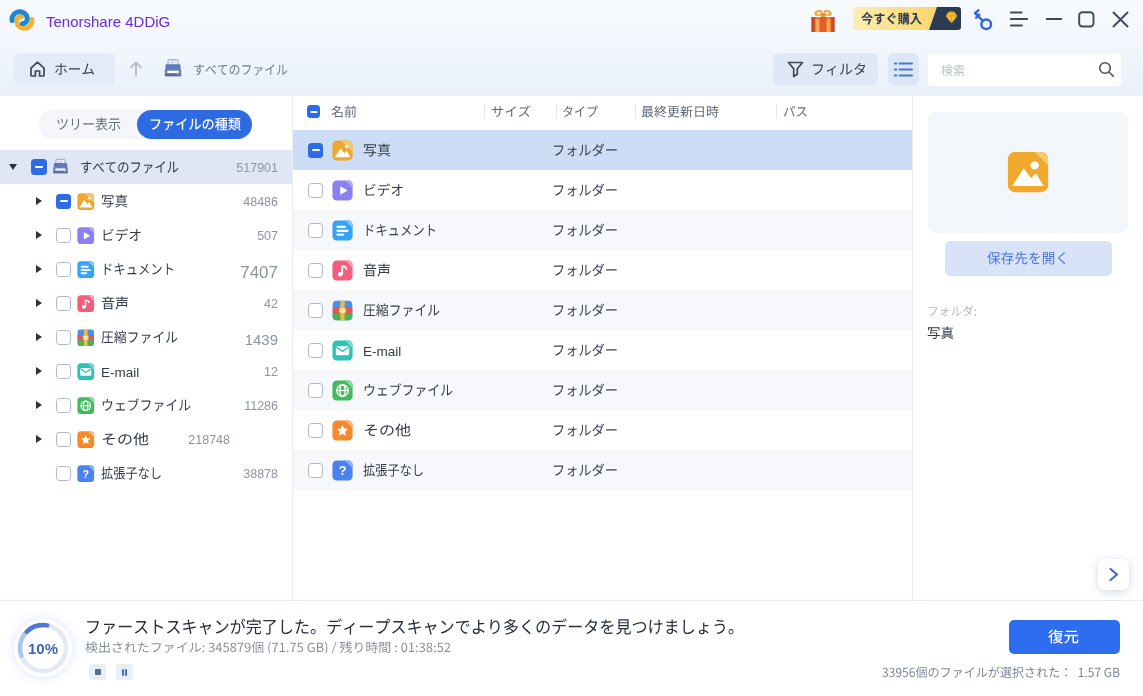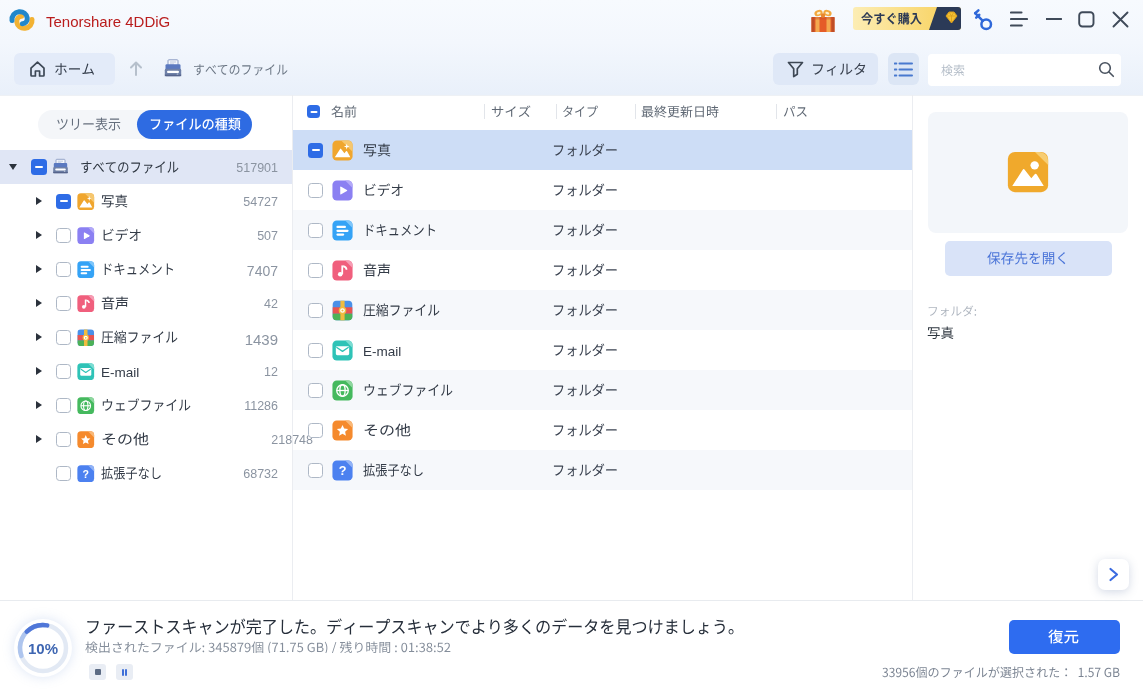--- a/index.html
+++ b/index.html
@@ -8,21 +8,21 @@
 .cbp i{position:absolute;left:50%;top:50%;transform:translate(-50%,-50%);width:8px;height:2.2px;background:#fff;border-radius:1px}
 .arr-r{position:absolute;width:0;height:0;border-left:6.5px solid #2b323c;border-top:4.5px solid transparent;border-bottom:4.5px solid transparent}
 .arr-d{position:absolute;width:0;height:0;border-top:6.5px solid #2b323c;border-left:4.5px solid transparent;border-right:4.5px solid transparent}
 </style></head><body>
 <div id="app">
 <div style="position:absolute;left:0;top:0;width:1143px;height:95px;background:linear-gradient(180deg,#f7fafe 0%,#f3f7fd 45%,#e9f0fa 100%)"></div>
 <svg style="position:absolute;left:9px;top:7px" width="26" height="26" viewBox="0 0 26 26">
       <path d="M23,12.5 C23.5,17 20.5,20.8 16,21.3 C11.8,21.7 8.3,19 7.8,15.2 C7.4,11.9 9.6,9.3 12.6,9.3" stroke="#f2b233" stroke-width="5" fill="none" stroke-linecap="round"></path>
       <path d="M3,13.5 C2.5,9 5.5,5.2 10,4.7 C14.2,4.3 17.7,7 18.2,10.8 C18.6,14.1 16.4,16.7 13.4,16.7" stroke="#2187ca" stroke-width="5" fill="none" stroke-linecap="round"></path>
     </svg>
-<div style="position:absolute;left:46px;top:13.5px;font-size:15px;color:#b91c1c;line-height:1;white-space:nowrap">Tenorshare 4DDiG</div>
+<div style="position:absolute;left:46px;top:13.5px;font-size:15px;color:#6d28d9;line-height:1;white-space:nowrap">Tenorshare 4DDiG</div>
 <svg style="position:absolute;left:810px;top:6px" width="26" height="26" viewBox="0 0 26 26">
       <rect x="1.5" y="11" width="23" height="16" rx="1.5" fill="#e55c28"></rect>
 <rect x="1.5" y="11" width="3" height="16" fill="#bf4e26"></rect>
 <rect x="21.5" y="11" width="3" height="16" fill="#bf4e26"></rect>
 <rect x="5.5" y="11" width="4" height="16" fill="#f4a94f"></rect>
 <rect x="16.5" y="11" width="4" height="16" fill="#f4a94f"></rect>
 <rect x="1.5" y="11" width="23" height="2.5" fill="#c9502a" opacity="0.45"></rect>
 <ellipse cx="8.5" cy="7" rx="4.2" ry="3" fill="#f2a83e" transform="rotate(-20 8.5 7)"></ellipse>
 <ellipse cx="17.5" cy="7" rx="4.2" ry="3" fill="#f2a83e" transform="rotate(20 17.5 7)"></ellipse>
 <ellipse cx="8.7" cy="7.2" rx="2 " ry="1.2" fill="#fdf0cf" transform="rotate(-20 8.7 7.2)"></ellipse>
@@ -134,21 +134,21 @@
     </div>
 <svg style="position:absolute;left:77px;top:192.5px" width="17.5" height="17.5" viewBox="0 0 24 24">
       <rect x="0.5" y="0.5" width="23" height="23" rx="5" fill="#f0a62e"></rect>
       <path d="M10.5,0.5 H18.2 A5.3,5.3 0 0 1 23.5,5.8 V13.5 Z" fill="#f6c76f"></path>
       <path d="M16.8,4.2 L17.6,6.7 L20.1,7.5 L17.6,8.3 L16.8,10.8 L16,8.3 L13.5,7.5 L16,6.7 Z" fill="#fff"></path>
       <path d="M3.2,19.8 L9.3,10.2 Q9.8,9.5 10.4,10.2 L14.2,15 L16,12.9 Q16.6,12.2 17.2,12.9 L21,19.8 Z" fill="#fff"></path>
     </svg>
 <svg style="position:absolute;left:101px;top:193.7px" width="27.0" height="14" viewBox="0 -880 2000 1000" preserveAspectRatio="none">
       <path transform="scale(1,-1)" d="M78 786H924V567H846V716H153V567H78ZM311 589H777V523H311ZM276 403H710V336H276ZM55 217H948V148H55ZM690 403H765Q765 403 765 396Q764 390 764 382Q764 374 762 368Q750 234 738 149Q725 65 710 19Q695 -27 674 -47Q657 -64 638 -71Q618 -78 590 -80Q565 -81 520 -80Q476 -80 427 -77Q426 -61 419 -41Q412 -21 401 -6Q454 -10 500 -11Q545 -13 564 -13Q582 -13 592 -11Q603 -8 612 -1Q628 13 642 57Q655 100 667 181Q679 263 690 390ZM300 708 375 701Q363 636 347 563Q332 490 316 421Q300 352 286 302L210 309Q221 348 233 397Q245 446 257 500Q269 554 280 608Q292 661 300 708Z M1593 42 1642 90Q1697 71 1755 49Q1812 28 1863 7Q1914 -14 1951 -31L1888 -82Q1854 -64 1806 -43Q1759 -22 1704 -0Q1649 22 1593 42ZM1057 171H1945V107H1057ZM1085 756H1920V692H1085ZM1459 841H1537V595H1459ZM1280 462V395H1736V462ZM1280 347V279H1736V347ZM1280 575V510H1736V575ZM1207 626H1812V230H1207ZM1346 88 1412 45Q1372 21 1320 -3Q1268 -27 1213 -47Q1158 -68 1108 -82Q1099 -71 1084 -55Q1069 -39 1057 -29Q1107 -15 1162 4Q1217 23 1266 45Q1315 67 1346 88Z" fill="#333b47"></path>
     </svg>
-<div style="position:absolute;right:865px;top:195.5px;font-size:12.5px;color:#8b94a1;line-height:1;white-space:nowrap">54727</div>
+<div style="position:absolute;right:865px;top:195.5px;font-size:12.5px;color:#8b94a1;line-height:1;white-space:nowrap">48486</div>
 <div class="arr-r" style="left:36px;top:230.5px"></div>
 <div class="cb" style="left:56px;top:227.5px;width:15px;height:15px"></div>
 <svg style="position:absolute;left:77px;top:226.5px" width="17.5" height="17.5" viewBox="0 0 24 24">
       <rect x="0.5" y="0.5" width="23" height="23" rx="5" fill="#8b80f2"></rect>
       <path d="M15,0.5 H18.2 A5.3,5.3 0 0 1 23.5,5.8 V9 Z" fill="#b3a9f8"></path>
       <path d="M9.4,8.2 Q9.4,7 10.5,7.6 L17,11.3 Q18,12 17,12.7 L10.5,16.4 Q9.4,17 9.4,15.8 Z" fill="#fff"></path>
     </svg>
 <svg style="position:absolute;left:101px;top:227.7px" width="41.0" height="14" viewBox="0 -880 3000 1000" preserveAspectRatio="none">
       <path transform="scale(1,-1)" d="M728 784Q741 766 756 742Q771 717 785 692Q800 667 810 647L756 622Q741 653 718 693Q695 732 675 761ZM838 824Q851 805 867 780Q883 755 897 731Q912 706 922 688L868 663Q852 696 829 735Q806 773 785 801ZM279 750Q277 733 275 711Q274 690 274 669Q274 656 274 618Q274 579 274 525Q274 472 274 412Q274 353 274 298Q274 243 274 201Q274 160 274 141Q274 103 291 89Q307 74 344 67Q368 63 403 61Q439 59 476 59Q516 59 562 61Q608 63 656 67Q703 71 745 77Q787 83 818 91V-0Q775 -7 715 -11Q654 -16 591 -18Q527 -21 472 -21Q428 -21 385 -19Q343 -16 312 -11Q254 -1 223 29Q192 58 192 119Q192 144 192 189Q192 234 192 292Q192 350 192 410Q192 471 192 525Q192 579 192 617Q192 656 192 669Q192 682 192 696Q191 710 190 724Q188 739 186 750ZM237 435Q282 445 336 459Q391 474 447 491Q504 508 558 527Q611 546 654 565Q677 575 699 586Q721 597 742 610L777 530Q756 521 730 510Q705 500 683 491Q636 472 578 452Q521 432 460 414Q399 395 341 379Q284 363 237 352Z M1203 731Q1225 729 1248 727Q1270 725 1294 725Q1311 725 1346 725Q1381 725 1425 725Q1468 725 1511 725Q1554 725 1589 725Q1623 725 1640 725Q1661 725 1686 727Q1712 728 1733 731V648Q1711 650 1686 650Q1662 651 1640 651Q1623 651 1589 651Q1554 651 1511 651Q1468 651 1425 651Q1382 651 1347 651Q1312 651 1295 651Q1270 651 1247 650Q1223 650 1203 648ZM1085 480Q1105 478 1127 476Q1148 475 1171 475Q1184 475 1222 475Q1261 475 1317 475Q1372 475 1436 475Q1500 475 1564 475Q1628 475 1683 475Q1739 475 1777 475Q1815 475 1826 475Q1842 475 1864 476Q1886 477 1904 480V397Q1888 398 1866 399Q1845 399 1826 399Q1815 399 1777 399Q1739 399 1683 399Q1628 399 1564 399Q1500 399 1436 399Q1372 399 1317 399Q1261 399 1222 399Q1184 399 1171 399Q1149 399 1127 399Q1105 399 1085 397ZM1555 439Q1555 345 1542 267Q1528 188 1495 125Q1477 92 1447 59Q1416 25 1379 -5Q1341 -35 1298 -57L1224 -2Q1282 22 1333 63Q1384 104 1413 151Q1451 211 1461 283Q1471 356 1471 439ZM1785 812Q1798 795 1813 770Q1828 746 1842 721Q1857 696 1867 675L1813 651Q1798 682 1775 721Q1752 761 1732 790ZM1895 852Q1908 834 1924 809Q1940 784 1955 760Q1970 735 1979 716L1925 692Q1909 725 1886 763Q1864 802 1842 830Z M2660 783Q2657 763 2655 741Q2654 720 2654 699Q2655 672 2655 626Q2656 581 2657 524Q2658 467 2659 404Q2660 341 2661 278Q2662 215 2663 157Q2664 99 2664 52Q2664 13 2641 -8Q2618 -28 2573 -28Q2535 -28 2492 -26Q2450 -25 2413 -22L2406 60Q2442 54 2480 51Q2519 48 2547 48Q2568 48 2576 58Q2584 68 2584 88Q2584 124 2584 175Q2584 226 2583 285Q2583 345 2582 406Q2581 467 2580 523Q2579 580 2578 626Q2578 672 2576 699Q2574 728 2572 748Q2570 767 2567 783ZM2123 608Q2145 606 2169 604Q2192 602 2215 602Q2226 602 2261 602Q2296 602 2347 602Q2398 602 2456 602Q2514 602 2573 602Q2631 602 2682 602Q2732 602 2767 602Q2802 602 2813 602Q2833 602 2858 604Q2884 607 2898 608V524Q2881 525 2858 526Q2834 526 2816 526Q2806 526 2771 526Q2737 526 2685 526Q2634 526 2575 526Q2517 526 2457 526Q2398 526 2347 526Q2296 526 2261 526Q2226 526 2217 526Q2192 526 2169 526Q2146 525 2123 523ZM2086 141Q2166 179 2239 229Q2311 280 2373 334Q2435 389 2482 442Q2529 496 2556 541L2596 542L2597 474Q2569 430 2522 376Q2475 323 2414 268Q2354 214 2285 164Q2215 114 2144 76Z" fill="#333b47"></path>
     </svg>
@@ -158,21 +158,21 @@
 <svg style="position:absolute;left:77px;top:260.5px" width="17.5" height="17.5" viewBox="0 0 24 24">
       <rect x="0.5" y="0.5" width="23" height="23" rx="5" fill="#35a3f6"></rect>
       <path d="M15,0.5 H18.2 A5.3,5.3 0 0 1 23.5,5.8 V9 Z" fill="#7fc6fa"></path>
       <rect x="5" y="6.6" width="11" height="2.6" rx="1.3" fill="#fff"></rect>
       <rect x="5" y="11" width="14" height="2.6" rx="1.3" fill="#fff"></rect>
       <rect x="5" y="15.4" width="9" height="2.6" rx="1.3" fill="#fff"></rect>
     </svg>
 <svg style="position:absolute;left:101px;top:261.7px" width="74.0" height="14" viewBox="0 -880 6000 1000" preserveAspectRatio="none">
       <path transform="scale(1,-1)" d="M656 720Q669 702 686 675Q703 649 719 621Q736 593 747 569L690 543Q678 569 663 596Q649 622 633 648Q618 673 601 695ZM777 770Q790 753 808 727Q825 701 842 673Q859 645 871 622L815 594Q802 620 787 646Q772 672 755 697Q739 722 722 744ZM305 75Q305 89 305 131Q305 173 305 232Q305 290 305 355Q305 420 305 481Q305 542 305 589Q305 636 305 657Q305 678 303 708Q302 738 297 761H396Q393 738 391 709Q389 679 389 657Q389 618 389 563Q389 509 389 447Q389 386 389 325Q389 265 389 212Q389 160 389 123Q389 87 389 75Q389 60 390 38Q390 16 392 -5Q394 -27 395 -43H299Q302 -19 303 14Q305 47 305 75ZM371 499Q420 484 480 464Q540 443 601 420Q663 397 718 373Q774 350 816 329L781 244Q738 267 684 291Q631 315 574 338Q517 361 465 379Q412 397 371 410Z M1392 707Q1388 726 1383 743Q1379 760 1373 775L1463 791Q1464 777 1467 758Q1470 738 1472 722Q1474 712 1481 675Q1488 639 1498 584Q1509 529 1522 465Q1535 401 1548 336Q1561 271 1572 214Q1583 157 1592 117Q1600 77 1603 63Q1608 41 1614 17Q1620 -7 1627 -28L1536 -45Q1532 -20 1529 3Q1526 27 1521 49Q1519 62 1511 102Q1504 141 1493 197Q1482 253 1469 318Q1456 382 1444 446Q1431 510 1420 565Q1409 620 1402 658Q1394 696 1392 707ZM1110 563Q1128 564 1149 566Q1169 567 1193 570Q1216 573 1257 578Q1298 584 1349 591Q1401 599 1457 608Q1512 617 1564 626Q1616 634 1658 641Q1700 648 1724 653Q1746 657 1764 662Q1783 666 1795 670L1812 585Q1801 584 1780 582Q1760 579 1740 576Q1714 572 1671 565Q1628 558 1576 550Q1523 541 1468 532Q1413 524 1361 515Q1310 507 1270 501Q1230 494 1208 490Q1187 487 1168 483Q1150 479 1127 473ZM1107 274Q1125 275 1150 278Q1175 280 1195 283Q1222 286 1267 293Q1313 300 1371 310Q1428 319 1489 329Q1551 339 1609 349Q1667 359 1715 367Q1764 376 1793 381Q1822 386 1844 391Q1866 396 1882 400L1898 316Q1883 315 1860 312Q1836 308 1808 303Q1775 298 1725 290Q1676 282 1618 272Q1560 263 1499 253Q1439 244 1383 234Q1327 225 1283 217Q1239 210 1213 205Q1184 200 1162 196Q1141 192 1125 187Z M2737 476Q2735 469 2733 460Q2731 451 2730 445Q2728 422 2722 383Q2717 344 2710 297Q2703 250 2696 203Q2689 157 2683 118Q2678 80 2674 59H2589Q2593 76 2598 111Q2604 147 2611 192Q2619 237 2625 283Q2631 328 2636 366Q2640 403 2641 423Q2622 423 2587 423Q2552 423 2511 423Q2469 423 2429 423Q2389 423 2360 423Q2332 423 2323 423Q2301 423 2282 422Q2262 421 2243 420V504Q2255 502 2269 501Q2282 500 2296 499Q2310 498 2322 498Q2334 498 2363 498Q2392 498 2430 498Q2467 498 2506 498Q2545 498 2577 498Q2610 498 2626 498Q2635 498 2644 499Q2654 500 2663 502Q2672 503 2676 505ZM2149 91Q2167 90 2188 88Q2209 87 2232 87Q2245 87 2286 87Q2328 87 2385 87Q2442 87 2505 87Q2567 87 2625 87Q2682 87 2723 87Q2764 87 2777 87Q2793 87 2817 88Q2840 89 2856 90V9Q2847 10 2833 10Q2819 10 2805 11Q2791 11 2780 11Q2766 11 2724 11Q2682 11 2624 11Q2566 11 2503 11Q2440 11 2383 11Q2326 11 2285 11Q2244 11 2232 11Q2209 11 2190 10Q2171 10 2149 8Z M3810 728Q3802 715 3793 693Q3783 671 3777 655Q3759 605 3732 547Q3706 490 3673 432Q3639 374 3598 321Q3550 260 3490 198Q3429 136 3353 77Q3278 19 3183 -31L3114 32Q3254 98 3354 186Q3455 273 3531 371Q3594 450 3633 531Q3672 612 3698 686Q3703 701 3709 723Q3715 744 3718 760ZM3281 611Q3318 587 3361 558Q3404 528 3447 498Q3490 467 3529 438Q3567 409 3595 386Q3671 325 3743 261Q3815 196 3874 131L3811 62Q3748 135 3682 196Q3615 258 3540 322Q3513 345 3477 373Q3441 401 3399 432Q3358 463 3314 492Q3270 522 3229 548Z M4227 733Q4254 715 4289 688Q4324 662 4360 632Q4397 603 4429 575Q4461 547 4482 526L4419 463Q4400 482 4370 510Q4340 538 4304 568Q4268 599 4233 626Q4198 654 4170 672ZM4141 63Q4229 76 4301 99Q4374 122 4434 151Q4494 180 4541 209Q4618 257 4683 320Q4748 382 4797 449Q4846 516 4875 577L4923 492Q4889 430 4839 366Q4789 302 4726 243Q4663 184 4587 136Q4537 105 4478 75Q4418 45 4348 21Q4277 -4 4194 -19Z M5337 88Q5337 102 5337 145Q5337 187 5337 245Q5337 304 5337 369Q5337 433 5337 494Q5337 555 5337 602Q5337 649 5337 670Q5337 691 5335 721Q5333 751 5329 774H5427Q5425 752 5423 722Q5420 692 5420 670Q5420 631 5420 576Q5420 522 5420 460Q5420 399 5421 339Q5421 278 5421 225Q5421 173 5421 137Q5421 100 5421 88Q5421 72 5422 51Q5422 30 5424 8Q5426 -13 5427 -30H5330Q5334 -6 5335 27Q5337 60 5337 88ZM5403 512Q5452 497 5512 477Q5571 456 5633 433Q5695 410 5750 386Q5806 363 5847 342L5813 257Q5770 281 5716 304Q5662 328 5606 351Q5549 374 5496 392Q5444 411 5403 423Z" fill="#333b47"></path>
     </svg>
-<div style="position:absolute;right:865px;top:263.5px;font-size:14px;color:#8b94a1;line-height:1;white-space:nowrap">7407</div>
+<div style="position:absolute;right:865px;top:263.5px;font-size:17px;color:#8b94a1;line-height:1;white-space:nowrap">7407</div>
 <div class="arr-r" style="left:36px;top:298.5px"></div>
 <div class="cb" style="left:56px;top:295.5px;width:15px;height:15px"></div>
 <svg style="position:absolute;left:77px;top:294.5px" width="17.5" height="17.5" viewBox="0 0 24 24">
       <rect x="0.5" y="0.5" width="23" height="23" rx="5" fill="#f05f7d"></rect>
       <path d="M15,0.5 H18.2 A5.3,5.3 0 0 1 23.5,5.8 V9 Z" fill="#f69cb4"></path>
       <circle cx="9.4" cy="16.2" r="2.6" fill="#fff"></circle>
       <rect x="10.7" y="6.2" width="2" height="10" fill="#fff"></rect>
       <path d="M12.7,6 Q17.6,6.8 17.6,11 L15.6,11 Q15.6,8.6 12.7,8.4 Z" fill="#fff"></path>
     </svg>
 <svg style="position:absolute;left:101px;top:295.7px" width="28.0" height="14" viewBox="0 -880 2000 1000" preserveAspectRatio="none">
@@ -227,31 +227,31 @@
 <div class="arr-r" style="left:36px;top:434.5px"></div>
 <div class="cb" style="left:56px;top:431.5px;width:15px;height:15px"></div>
 <svg style="position:absolute;left:77px;top:430.5px" width="17.5" height="17.5" viewBox="0 0 24 24">
       <rect x="0.5" y="0.5" width="23" height="23" rx="5" fill="#f58a2d"></rect>
       <path d="M15,0.5 H18.2 A5.3,5.3 0 0 1 23.5,5.8 V9 Z" fill="#f9b878"></path>
       <path d="M12,5.6 L13.9,9.8 L18.4,10.3 L15,13.4 L15.9,17.9 L12,15.6 L8.1,17.9 L9,13.4 L5.6,10.3 L10.1,9.8 Z" fill="#fff"></path>
     </svg>
 <svg style="position:absolute;left:101px;top:431.7px" width="48.0" height="14" viewBox="0 -880 3000 1000" preserveAspectRatio="none">
       <path transform="scale(1,-1)" d="M262 747Q280 745 299 744Q318 743 341 743Q355 743 384 744Q414 745 452 747Q489 748 528 750Q567 752 600 755Q632 757 649 759Q667 761 681 763Q694 766 703 768L754 711Q744 705 727 694Q711 683 700 674Q678 655 648 631Q619 606 586 579Q553 551 520 524Q486 496 456 472Q426 447 401 428Q477 436 560 443Q643 449 724 453Q805 457 877 457L877 383Q804 387 736 386Q668 385 623 379Q587 373 553 356Q518 339 491 313Q463 288 447 256Q431 224 431 188Q431 138 455 108Q479 78 519 63Q558 48 603 41Q648 35 684 36Q720 36 747 38L730 -43Q547 -51 450 5Q353 61 353 176Q353 219 371 256Q390 294 417 322Q444 350 469 365Q390 359 294 347Q199 336 109 321L102 396Q142 401 189 406Q237 412 275 416Q315 444 363 482Q410 519 457 558Q503 598 542 631Q581 665 605 686Q592 685 565 684Q539 682 506 681Q473 679 441 677Q408 676 382 674Q356 673 342 672Q323 671 303 669Q282 666 266 665Z M1564 683Q1554 605 1539 520Q1523 435 1499 355Q1469 252 1432 183Q1396 114 1354 79Q1312 44 1266 44Q1222 44 1181 76Q1140 108 1114 169Q1088 229 1088 311Q1088 393 1121 466Q1155 539 1215 596Q1274 652 1354 685Q1434 718 1525 718Q1613 718 1684 689Q1754 660 1804 610Q1854 559 1881 493Q1908 426 1908 350Q1908 245 1864 165Q1819 85 1735 35Q1652 -15 1533 -31L1486 43Q1510 46 1532 49Q1554 52 1572 56Q1620 67 1666 90Q1711 114 1747 150Q1783 187 1805 238Q1826 288 1826 353Q1826 414 1806 466Q1786 519 1747 559Q1708 599 1652 622Q1596 645 1524 645Q1442 645 1375 615Q1309 585 1262 537Q1216 488 1191 430Q1166 373 1166 318Q1166 255 1182 215Q1199 174 1222 155Q1246 136 1269 136Q1293 136 1318 160Q1343 183 1369 236Q1395 288 1420 372Q1442 444 1458 525Q1473 606 1480 684Z M2620 838H2691V143H2620ZM2271 427 2873 660 2901 594 2300 360ZM2398 740H2472V72Q2472 43 2478 28Q2484 13 2503 7Q2521 2 2556 2Q2566 2 2592 2Q2617 2 2649 2Q2681 2 2714 2Q2747 2 2773 2Q2800 2 2813 2Q2844 2 2860 13Q2876 25 2883 57Q2890 88 2893 147Q2907 138 2927 129Q2947 121 2963 117Q2957 48 2944 8Q2930 -33 2900 -50Q2871 -67 2815 -67Q2807 -67 2780 -67Q2754 -67 2719 -67Q2684 -67 2649 -67Q2615 -67 2588 -67Q2562 -67 2554 -67Q2494 -67 2459 -55Q2425 -43 2412 -13Q2398 17 2398 72ZM2847 643H2839L2856 658L2870 669L2922 648L2918 635Q2918 545 2917 469Q2916 393 2913 341Q2911 288 2906 266Q2900 232 2884 216Q2869 200 2846 193Q2825 188 2796 187Q2767 185 2744 186Q2743 202 2738 223Q2733 243 2726 256Q2747 255 2770 255Q2793 255 2802 255Q2815 255 2824 260Q2832 265 2837 285Q2841 301 2843 348Q2845 396 2846 471Q2847 545 2847 643ZM2266 836 2336 815Q2304 731 2260 648Q2216 566 2165 494Q2114 421 2060 365Q2057 373 2049 387Q2042 401 2034 415Q2025 429 2018 437Q2068 486 2114 550Q2160 614 2199 687Q2239 761 2266 836ZM2160 579 2233 651 2234 650V-78H2160Z" fill="#333b47"></path>
     </svg>
-<div style="position:absolute;right:830px;top:433.5px;font-size:12.5px;color:#8b94a1;line-height:1;white-space:nowrap">218748</div>
+<div style="position:absolute;right:913px;top:433.5px;font-size:12.5px;color:#8b94a1;line-height:1;white-space:nowrap">218748</div>
 <div class="cb" style="left:56px;top:465.5px;width:15px;height:15px"></div>
 <svg style="position:absolute;left:77px;top:464.5px" width="17.5" height="17.5" viewBox="0 0 24 24">
       <rect x="0.5" y="0.5" width="23" height="23" rx="5" fill="#4c81f0"></rect>
       <path d="M15,0.5 H18.2 A5.3,5.3 0 0 1 23.5,5.8 V9 Z" fill="#92b3f6"></path>
       <text x="12" y="17.2" font-family="Liberation Sans,sans-serif" font-size="14.5" font-weight="bold" fill="#fff" text-anchor="middle">?</text>
     </svg>
 <svg style="position:absolute;left:101px;top:465.7px" width="61.0" height="14" viewBox="0 -880 5000 1000" preserveAspectRatio="none">
       <path transform="scale(1,-1)" d="M633 836H707V637H633ZM421 667H946V598H421ZM389 667H461V440Q461 383 456 316Q452 249 439 179Q426 109 401 42Q376 -24 336 -79Q330 -72 319 -64Q308 -56 296 -49Q285 -41 276 -37Q314 15 337 76Q360 136 371 200Q382 264 385 325Q389 386 389 440ZM630 535 708 521Q696 461 680 393Q665 325 648 258Q631 191 613 130Q596 70 580 21L514 36Q530 85 547 147Q563 209 579 277Q595 345 608 411Q621 478 630 535ZM438 53Q494 57 566 62Q638 68 720 76Q803 83 885 90L886 24Q808 17 730 9Q652 1 581 -6Q509 -13 451 -19ZM748 294 811 316Q845 257 877 190Q910 123 934 60Q958 -3 969 -52L899 -78Q890 -30 866 34Q842 99 812 167Q781 234 748 294ZM27 308Q88 323 174 348Q260 373 349 399L358 332Q276 306 194 281Q112 255 45 235ZM44 638H349V568H44ZM180 839H252V12Q252 -21 244 -38Q237 -56 217 -65Q198 -74 166 -77Q134 -80 85 -79Q83 -65 77 -44Q70 -23 62 -7Q96 -8 124 -8Q152 -8 162 -8Q172 -8 176 -3Q180 1 180 11Z M1505 654H1878V598H1505ZM1505 514H1878V457H1505ZM1388 372H1961V305H1388ZM1471 802H1917V737H1543V337H1471ZM1388 5Q1453 14 1546 30Q1638 45 1735 61L1738 -4Q1648 -21 1560 -37Q1472 -54 1402 -66ZM1692 341Q1714 257 1752 187Q1790 116 1846 64Q1902 11 1975 -17Q1966 -24 1957 -35Q1947 -47 1939 -59Q1931 -71 1925 -81Q1848 -46 1790 13Q1733 73 1694 153Q1654 233 1630 329ZM1895 278 1957 241Q1915 207 1865 173Q1816 138 1774 115L1728 145Q1755 163 1786 186Q1816 209 1845 233Q1875 258 1895 278ZM1472 349H1544V3L1472 -11ZM1088 352H1345V284H1088ZM1312 352H1387Q1387 352 1387 346Q1386 340 1386 332Q1386 324 1385 319Q1377 198 1368 123Q1359 47 1348 7Q1337 -32 1322 -49Q1309 -64 1293 -70Q1278 -77 1256 -78Q1237 -80 1205 -80Q1172 -80 1137 -78Q1136 -62 1130 -42Q1125 -22 1116 -8Q1151 -11 1181 -12Q1210 -13 1224 -13Q1237 -13 1245 -10Q1253 -8 1259 -1Q1271 10 1280 47Q1289 83 1297 154Q1306 225 1312 339ZM1091 558H1160Q1155 507 1148 449Q1140 391 1133 336Q1125 282 1118 241L1048 250Q1056 290 1064 343Q1072 397 1080 453Q1087 510 1091 558ZM1102 558H1302V718H1061V788H1371V489H1102Z M2047 393H2955V318H2047ZM2463 554H2541V17Q2541 -21 2530 -40Q2518 -59 2490 -68Q2462 -77 2413 -80Q2363 -83 2291 -82Q2289 -71 2283 -57Q2278 -44 2271 -29Q2265 -15 2259 -5Q2299 -6 2336 -6Q2372 -7 2398 -7Q2425 -7 2436 -7Q2452 -5 2457 -0Q2463 4 2463 18ZM2151 771H2803V696H2151ZM2778 771H2797L2814 775L2871 732Q2826 687 2766 641Q2707 594 2643 553Q2580 512 2522 482Q2516 490 2508 500Q2499 510 2489 520Q2480 529 2473 535Q2528 562 2586 599Q2644 637 2695 678Q2746 718 2778 753Z M3097 631Q3125 627 3156 626Q3187 624 3219 624Q3274 624 3332 629Q3391 634 3451 646Q3511 657 3569 676L3571 601Q3522 588 3464 577Q3405 566 3343 560Q3280 553 3219 553Q3192 553 3161 554Q3131 554 3102 556ZM3451 794Q3445 770 3436 733Q3427 696 3416 655Q3406 615 3394 579Q3370 507 3333 427Q3296 348 3254 273Q3212 198 3171 142L3094 182Q3127 221 3160 271Q3194 321 3223 376Q3253 431 3277 484Q3301 537 3317 581Q3333 629 3347 689Q3361 750 3363 802ZM3687 485Q3686 454 3685 429Q3685 405 3686 377Q3687 353 3688 315Q3690 278 3692 237Q3694 195 3695 157Q3697 119 3697 94Q3697 54 3679 21Q3661 -12 3623 -31Q3584 -51 3522 -51Q3467 -51 3422 -35Q3377 -20 3350 12Q3322 44 3322 93Q3322 140 3349 173Q3375 207 3420 225Q3466 243 3522 243Q3606 243 3677 220Q3747 196 3803 160Q3860 124 3901 89L3858 21Q3829 47 3794 75Q3758 103 3715 126Q3672 150 3623 165Q3574 180 3519 180Q3464 180 3430 157Q3396 134 3396 100Q3396 65 3425 43Q3454 21 3512 21Q3554 21 3578 34Q3602 48 3613 70Q3623 93 3623 120Q3623 148 3621 193Q3620 238 3617 289Q3615 341 3613 393Q3610 444 3609 485ZM3887 458Q3860 482 3819 508Q3778 534 3735 557Q3691 581 3658 596L3699 657Q3726 645 3759 628Q3792 611 3825 592Q3858 573 3886 556Q3915 538 3932 524Z M4340 779Q4336 754 4334 729Q4332 703 4331 678Q4329 636 4327 574Q4325 512 4323 443Q4321 373 4320 304Q4319 235 4319 180Q4319 125 4340 92Q4361 59 4398 45Q4435 31 4483 31Q4551 31 4606 49Q4661 66 4704 95Q4747 125 4780 162Q4814 199 4841 238L4898 170Q4872 134 4834 96Q4797 57 4746 24Q4695 -9 4629 -30Q4562 -51 4480 -51Q4409 -51 4354 -29Q4299 -7 4268 42Q4237 91 4237 172Q4237 217 4238 271Q4239 326 4241 384Q4243 442 4244 497Q4245 553 4246 600Q4247 647 4247 678Q4247 706 4245 732Q4243 758 4239 780Z" fill="#333b47"></path>
     </svg>
-<div style="position:absolute;right:865px;top:467.5px;font-size:12.5px;color:#8b94a1;line-height:1;white-space:nowrap">68732</div>
+<div style="position:absolute;right:865px;top:467.5px;font-size:12.5px;color:#8b94a1;line-height:1;white-space:nowrap">38878</div>
 <div class="cbp" style="left:307px;top:105px;width:13px;height:13px">
       <i style="width:7px;height:2px"></i>
     </div>
 <svg style="position:absolute;left:331px;top:105.1px" width="26.0" height="13" viewBox="0 -880 2000 1000" preserveAspectRatio="none">
       <path transform="scale(1,-1)" d="M365 29H847V-40H365ZM330 740H697V672H330ZM375 843 460 827Q422 762 369 697Q316 631 247 570Q178 509 91 458Q86 467 76 478Q67 489 57 499Q47 510 38 516Q120 561 185 616Q251 672 299 730Q346 789 375 843ZM672 740H687L700 744L750 716Q705 603 633 509Q561 415 470 341Q380 267 279 212Q179 158 76 125Q72 135 65 148Q57 161 49 173Q40 185 33 192Q130 220 227 270Q324 320 411 389Q497 458 566 543Q634 628 672 726ZM206 562 261 609Q301 583 344 549Q386 515 423 481Q460 447 483 418L422 365Q401 394 365 429Q329 464 287 499Q245 534 206 562ZM811 346H888V-82H811ZM399 346H849V277H399V-80H324V286L384 346Z M1053 682H1947V613H1053ZM1156 360H1437V301H1156ZM1156 200H1437V141H1156ZM1604 514H1674V104H1604ZM1409 523H1482V6Q1482 -22 1475 -38Q1467 -54 1446 -63Q1425 -72 1391 -74Q1358 -76 1307 -76Q1304 -62 1296 -42Q1289 -23 1281 -9Q1319 -10 1350 -11Q1381 -11 1391 -10Q1402 -10 1406 -6Q1409 -2 1409 7ZM1807 544H1881V13Q1881 -19 1872 -37Q1863 -54 1839 -63Q1816 -72 1778 -74Q1739 -77 1681 -76Q1678 -61 1670 -40Q1662 -20 1654 -4Q1699 -6 1736 -6Q1773 -6 1786 -5Q1798 -5 1802 -1Q1807 3 1807 14ZM1208 816 1278 841Q1307 810 1335 770Q1363 730 1378 701L1304 673Q1292 702 1264 743Q1237 783 1208 816ZM1723 845 1803 819Q1775 772 1743 724Q1710 676 1683 641L1616 665Q1635 690 1655 721Q1675 753 1692 785Q1710 818 1723 845ZM1116 523H1433V459H1187V-75H1116Z" fill="#5f6874"></path>
     </svg>
 <svg style="position:absolute;left:491px;top:105.1px" width="40.0" height="13" viewBox="0 -880 3000 1000" preserveAspectRatio="none">
       <path transform="scale(1,-1)" d="M720 459Q720 359 707 282Q695 205 663 145Q631 85 576 39Q520 -8 434 -46L367 17Q436 44 487 76Q538 108 572 156Q606 204 623 276Q640 348 640 453V696Q640 726 638 748Q636 771 635 778H725Q724 771 722 748Q720 726 720 696ZM360 772Q359 765 357 745Q355 725 355 699V333Q355 315 356 295Q357 276 358 262Q359 247 359 242H271Q271 247 272 261Q273 275 274 295Q275 314 275 333V699Q275 716 274 735Q273 755 271 772ZM67 578Q72 577 88 575Q103 574 125 572Q147 571 167 571H830Q863 571 887 573Q911 575 922 576V491Q913 492 888 493Q863 494 830 494H167Q146 494 125 494Q104 493 89 492Q73 491 67 491Z M1086 361Q1216 396 1328 446Q1440 496 1523 548Q1575 581 1625 619Q1674 658 1718 700Q1762 742 1796 783L1863 721Q1821 676 1772 633Q1723 590 1668 551Q1614 511 1555 474Q1500 441 1431 406Q1362 371 1284 340Q1206 309 1126 283ZM1507 506 1593 532V76Q1593 57 1593 36Q1594 15 1595 -3Q1597 -21 1599 -31H1501Q1502 -21 1504 -3Q1505 15 1506 36Q1507 57 1507 76Z M2757 814Q2770 796 2785 771Q2800 747 2815 722Q2829 697 2838 677L2784 653Q2769 683 2747 723Q2724 762 2704 791ZM2870 849Q2884 831 2899 806Q2915 781 2930 756Q2945 732 2954 713L2900 689Q2884 722 2861 760Q2839 798 2818 826ZM2780 651Q2775 645 2768 632Q2760 618 2755 608Q2736 559 2705 499Q2674 439 2636 381Q2598 323 2556 277Q2501 215 2435 156Q2369 97 2296 47Q2223 -3 2144 -40L2080 27Q2161 59 2235 107Q2310 154 2375 211Q2441 267 2492 324Q2526 363 2559 412Q2593 461 2619 511Q2646 562 2658 603Q2650 603 2620 603Q2590 603 2549 603Q2508 603 2463 603Q2418 603 2377 603Q2336 603 2306 603Q2277 603 2268 603Q2251 603 2229 602Q2208 600 2190 599Q2173 598 2167 598V688Q2174 687 2193 686Q2211 685 2232 683Q2253 682 2268 682Q2279 682 2308 682Q2337 682 2377 682Q2418 682 2462 682Q2506 682 2546 682Q2587 682 2616 682Q2645 682 2654 682Q2679 682 2698 684Q2718 687 2729 690ZM2569 329Q2610 295 2654 254Q2697 213 2739 170Q2781 127 2817 87Q2853 47 2879 16L2809 -45Q2774 3 2725 59Q2676 114 2621 170Q2567 226 2512 273Z" fill="#5f6874"></path>
     </svg>
 <svg style="position:absolute;left:562px;top:105.1px" width="36.0" height="13" viewBox="0 -880 3000 1000" preserveAspectRatio="none">

